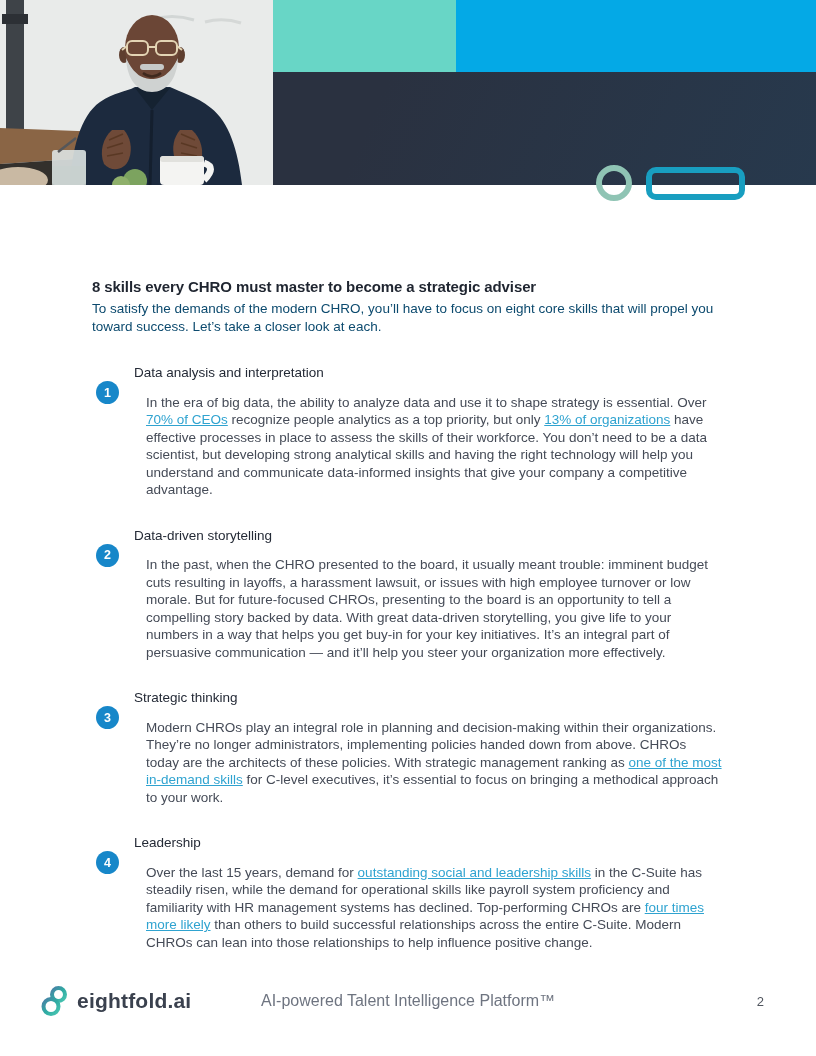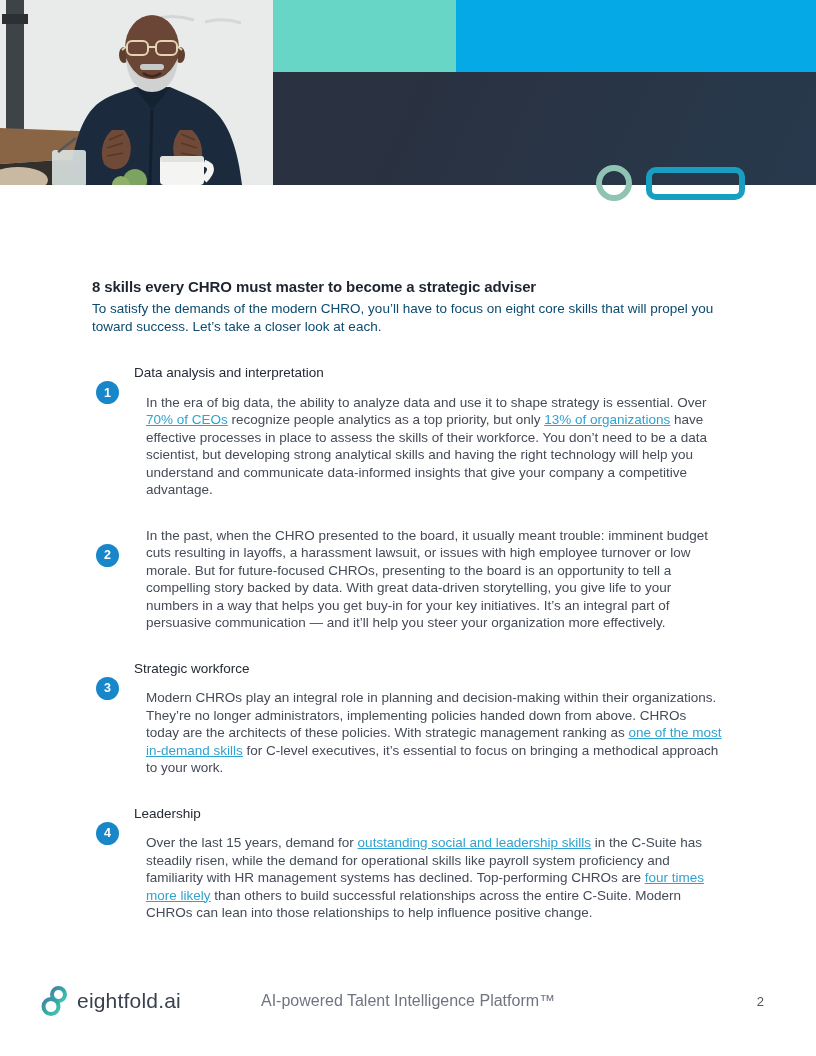--- a/index.html
+++ b/index.html
@@ -25,21 +25,21 @@
   .section{position:relative;padding-left:42px;margin-bottom:28px;}
   .badge{position:absolute;left:4px;top:17px;width:23px;height:23px;border-radius:50%;
     background:#1787C9;color:#ffffff;font-size:12.5px;font-weight:bold;
     display:flex;align-items:center;justify-content:center;}
   .section h3{font-size:13.5px;line-height:17.5px;font-weight:normal;color:#242A36;margin:0;}
   .section p{font-size:13.5px;line-height:17.5px;color:#454B57;margin:12px;}
   a.link{color:#2FA3D0;text-decoration:underline;cursor:pointer;}
   
   footer{position:absolute;left:40px;right:40px;top:983px;height:36px;
     display:flex;align-items:center;}
-  .logo{display:flex;align-items:center;gap:7px;position:relative;z-index:2;}
+  .logo{display:flex;align-items:center;gap:7px;position:relative;z-index:2;font-weight:bold;}
   .logo-text{font-size:21px;color:#3A414E;letter-spacing:0.2px;}
   .tagline{position:absolute;left:0;right:0;text-align:center;font-size:16px;color:#6E7480;z-index:1;}
   .pagenum{margin-left:auto;font-size:13px;color:#50555E;position:relative;z-index:2;padding-right:12px;}
 </style>
 </head>
 <body>
 
 <div class="page">
 
   <div class="banner">
@@ -100,25 +100,26 @@
     <h1>8 skills every CHRO must master to become a strategic adviser</h1>
     <p class="intro">To satisfy the demands of the modern CHRO, you’ll have to focus on eight core skills that will propel you toward success. Let’s take a closer look at each.</p>
     <div>
         <div class="section">
           <span class="badge">1</span>
           <h3>Data analysis and interpretation</h3>
           <p><span>In the era of big data, the ability to analyze data and use it to shape strategy is essential. Over </span><a href="#" class="link">70% of CEOs</a><span> recognize people analytics as a top priority, but only </span><a href="#" class="link">13% of organizations</a><span> have effective processes in place to assess the skills of their workforce. You don’t need to be a data scientist, but developing strong analytical skills and having the right technology will help you understand and communicate data-informed insights that give your company a competitive advantage.</span></p>
         </div>
         <div class="section">
           <span class="badge">2</span>
+          <h3>Data-driven storytelling</h3>
           <p><span>In the past, when the CHRO presented to the board, it usually meant trouble: imminent budget cuts resulting in layoffs, a harassment lawsuit, or issues with high employee turnover or low morale. But for future-focused CHROs, presenting to the board is an opportunity to tell a compelling story backed by data. With great data-driven storytelling, you give life to your numbers in a way that helps you get buy-in for your key initiatives. It’s an integral part of persuasive communication — and it’ll help you steer your organization more effectively.</span></p>
         </div>
         <div class="section">
           <span class="badge">3</span>
-          <h3>Strategic workforce</h3>
+          <h3>Strategic thinking</h3>
           <p><span>Modern CHROs play an integral role in planning and decision-making within their organizations. They’re no longer administrators, implementing policies handed down from above. CHROs today are the architects of these policies. With strategic management ranking as </span><a href="#" class="link">one of the most in-demand skills</a><span> for C-level executives, it’s essential to focus on bringing a methodical approach to your work.</span></p>
         </div>
         <div class="section">
           <span class="badge">4</span>
           <h3>Leadership</h3>
           <p><span>Over the last 15 years, demand for </span><a href="#" class="link">outstanding social and leadership skills</a><span> in the C-Suite has steadily risen, while the demand for operational skills like payroll system proficiency and familiarity with HR management systems has declined. Top-performing CHROs are </span><a href="#" class="link">four times more likely</a><span> than others to build successful relationships across the entire C-Suite. Modern CHROs can lean into those relationships to help influence positive change.</span></p>
         </div>
       </div>
   </main>
 

